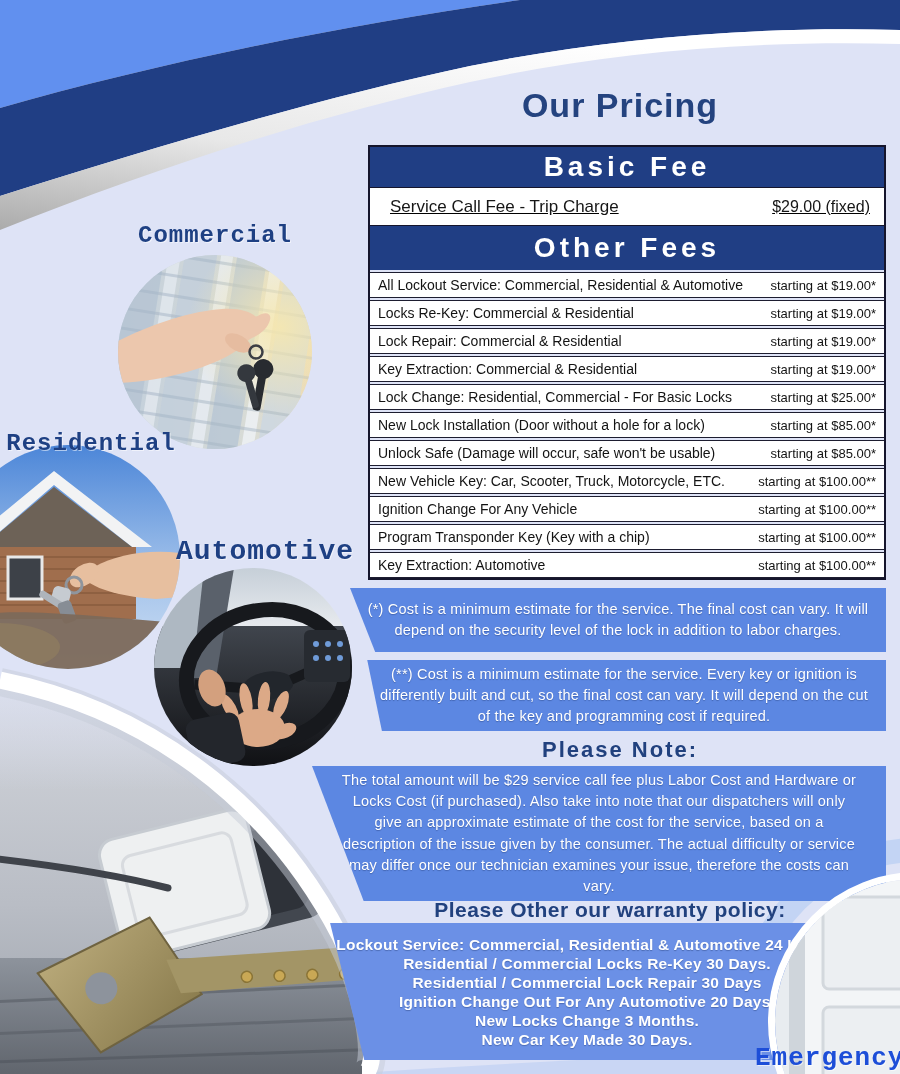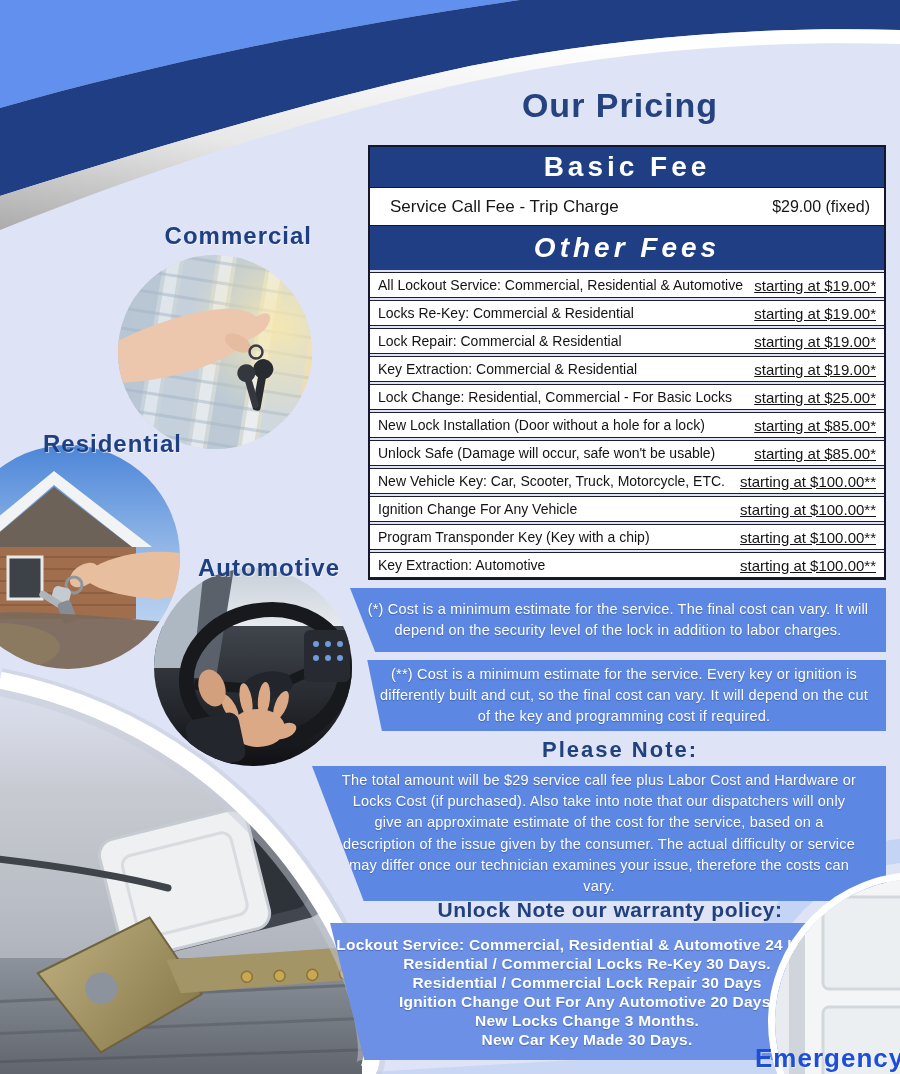--- a/index.html
+++ b/index.html
@@ -7,37 +7,37 @@
         font-family:"Liberation Sans",sans-serif;}
   .bg-svg{position:absolute;left:0;top:0;z-index:0;}
   
   .title{position:absolute;left:350px;top:86px;width:540px;text-align:center;z-index:2;
          font-size:34px;font-weight:bold;letter-spacing:1px;color:#24437f;}
   
   .price-table{position:absolute;left:368px;top:145px;width:518px;z-index:2;
                border:2px solid #15152c;box-sizing:border-box;background:transparent;}
   .band{background:#203e84;color:#fff;text-align:center;font-weight:bold;}
   .band.basic{height:40px;line-height:40px;font-size:28px;letter-spacing:4px;}
-  .band.other{height:44px;line-height:44px;font-size:28px;letter-spacing:4px;font-style:italic;}
+  .band.other{height:44px;line-height:44px;font-size:28px;letter-spacing:4px;}
   .basic-row{height:37px;background:#fff;display:flex;align-items:center;justify-content:space-between;
-             padding:0 14px 0 20px;border-top:1px solid #15152c;border-bottom:1px solid #15152c;}
+             padding:0 14px 0 20px;border-top:1px solid #15152c;border-bottom:1px solid #15152c;text-decoration:underline;}
   .basic-row .lbl{font-size:17px;color:#161616;}
   .basic-row .prc{font-size:16px;color:#161616;}
   .fee-rows{padding:2px 0 0 0;}
   .fee-row{height:24px;margin:0 0 2px 0;background:#fff;border-top:1px solid #1d1d30;border-bottom:1px solid #1d1d30;
            display:flex;align-items:center;justify-content:space-between;padding:0 8px;}
   .fee-row:last-child{margin-bottom:0;gap:36px;}
   .fee-row .lbl{font-size:14px;color:#131313;white-space:nowrap;}
-  .fee-row .prc{font-size:15px;color:#131313;white-space:nowrap;text-decoration:underline;}
+  .fee-row .prc{font-size:13px;color:#131313;white-space:nowrap;}
   
   .cat-label{position:absolute;z-index:2;font-weight:bold;color:#1e4083;letter-spacing:1px;
-             text-align:right;text-shadow:1px 1px 0 rgba(255,255,255,.55);}
+             text-align:center;text-shadow:1px 1px 0 rgba(255,255,255,.55);font-family:Liberation Mono, monospace;}
   .lab-commercial{left:118px;top:222px;width:194px;font-size:24px;}
   .lab-residential{left:0px;top:430px;width:182px;font-size:24px;}
-  .lab-automotive{left:176px;top:554px;width:164px;font-size:24px;}
+  .lab-automotive{left:176px;top:536px;width:164px;font-size:28px;}
   .lab-emergency{left:755px;top:1043px;width:145px;font-size:26px;z-index:6;color:#1d4ed8;}
   
   .circ{position:absolute;border-radius:50%;overflow:hidden;z-index:1;}
   .circ svg{display:block;}
   .c-commercial{left:118px;top:255px;width:194px;height:194px;}
   .c-residential{left:-44px;top:445px;width:224px;height:224px;}
   .c-automotive{left:154px;top:568px;width:198px;height:198px;}
   .c-emergency{left:768px;top:872px;width:300px;height:300px;border:7px solid #fff;
                box-sizing:border-box;z-index:5;}
   
@@ -330,21 +330,21 @@
   </div>
   <div class="note note-2">
     <span>(**) Cost is a minimum estimate for the service. Every key or ignition is differently built and cut, so the final cost can vary. It will depend on the cut of the key and programming cost if required.</span>
   </div>
 
   <div class="sec-head head-please">Please Note:</div>
   <div class="note note-big">
     <span>The total amount will be $29 service call fee plus Labor Cost and Hardware or Locks Cost (if purchased). Also take into note that our dispatchers will only give an approximate estimate of the cost for the service, based on a description of the issue given by the consumer. The actual difficulty or service may differ once our technician examines your issue, therefore the costs can vary.</span>
   </div>
 
-  <div class="sec-head head-warranty">Unlock Note our warranty policy:</div>
+  <div class="sec-head head-warranty">Please Other our warranty policy:</div>
   <div class="note-warranty">
     <div class="wline">Lockout Service: Commercial, Residential &amp; Automotive 24 Hours.</div>
     <div class="wline">Residential / Commercial Locks Re-Key 30 Days.</div>
     <div class="wline">Residential / Commercial Lock Repair 30 Days</div>
     <div class="wline">Ignition Change Out For Any Automotive 20 Days.</div>
     <div class="wline">New Locks Change 3 Months.</div>
     <div class="wline">New Car Key Made 30 Days.</div>
   </div>
 
   <div class="circ c-emergency">

